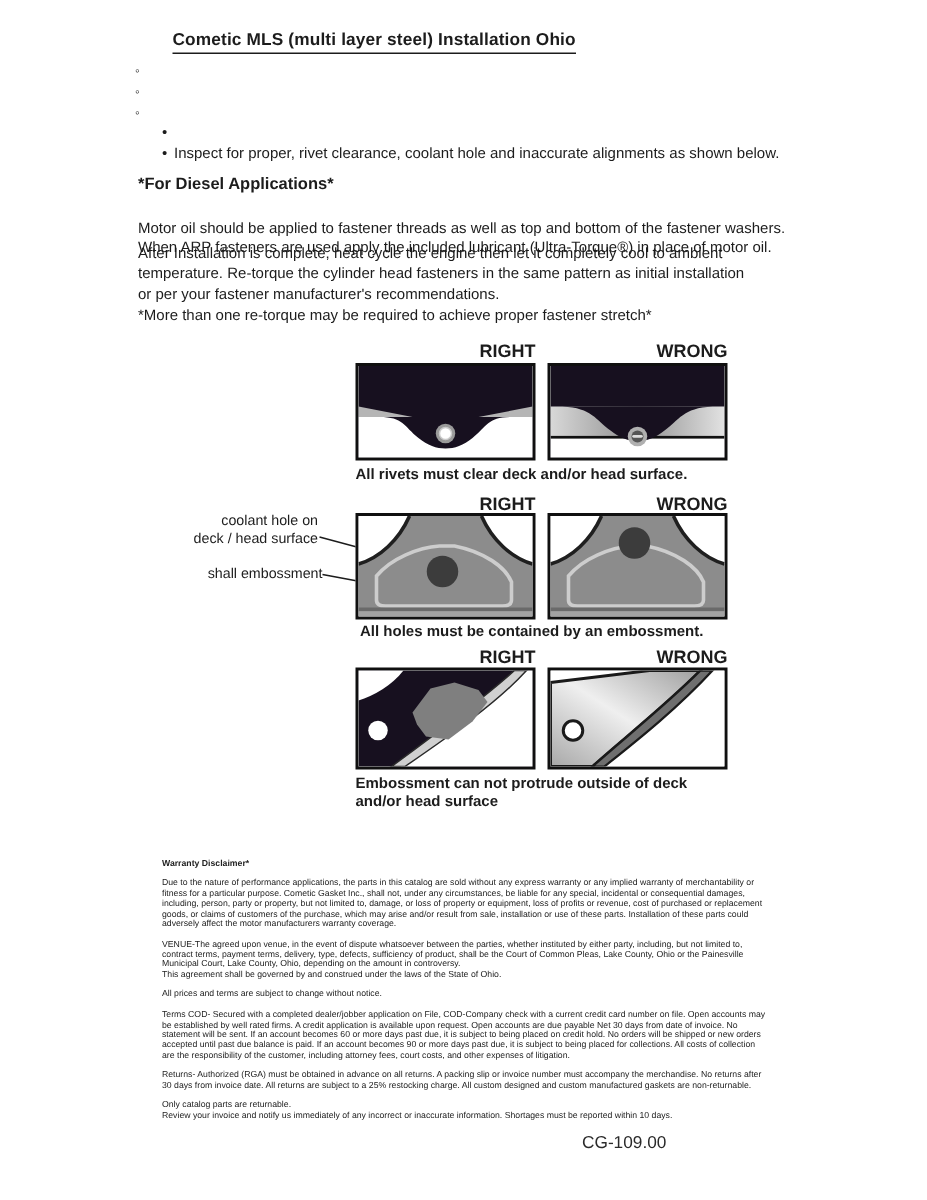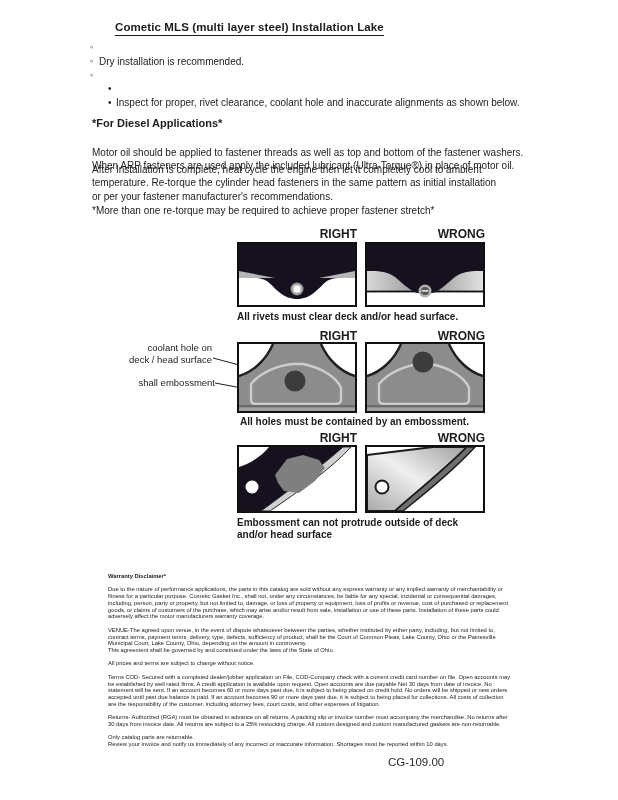--- a/index.html
+++ b/index.html
@@ -35,29 +35,28 @@
   
   .disclaimer{left:108px;top:573px;width:436px;font-size:5.8px;line-height:6.8px;color:#222;}
   .disclaimer .dp{white-space:pre-line;margin:0 0 6.5px 0;}
   .disc-head{font-weight:bold;margin:0 0 6.5px 0;}
   
   .footer-code{left:388px;top:756px;font-size:11.5px;color:#2a2a2a;white-space:nowrap;}
 </style>
 </head>
 <body>
 
-<div class="abs doc-title">Cometic MLS (multi layer steel) Installation Lake</div>
+<div class="abs doc-title">Cometic MLS (multi layer steel) Installation Ohio</div>
 
 <div class="abs bullets">
   <div class="bullet-row">
     <span class="mark">◦</span>
   </div>
   <div class="bullet-row">
     <span class="mark">◦</span>
-    <span>Dry installation is recommended.</span>
   </div>
   <div class="bullet-row">
     <span class="mark">◦</span>
   </div>
   <div class="bullet-row sub">
     <span class="mark">•</span>
   </div>
   <div class="bullet-row sub">
     <span class="mark">•</span>
     <span>Inspect for proper, rivet clearance, coolant hole and inaccurate alignments as shown below.</span>

